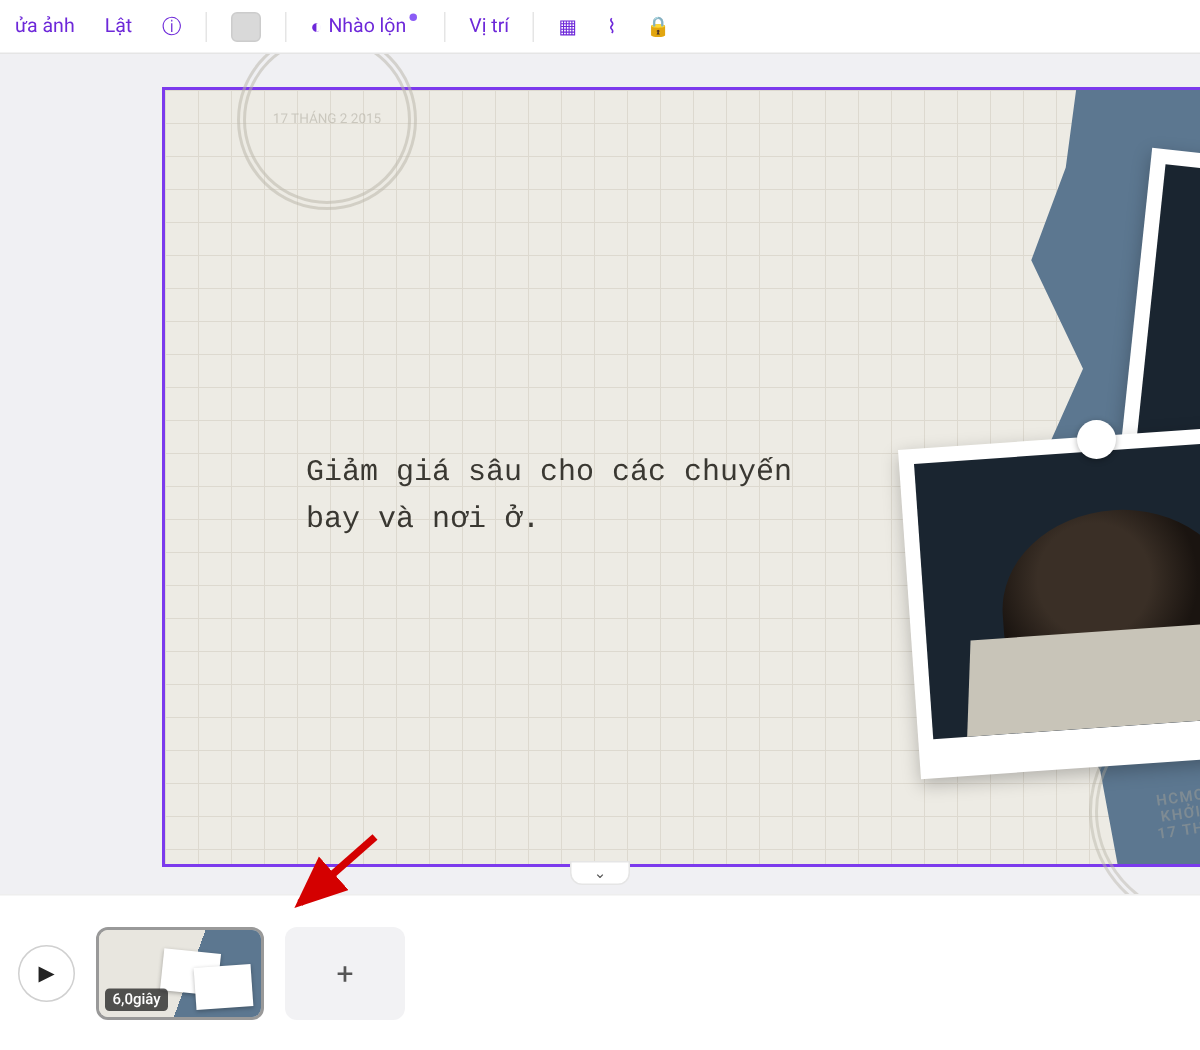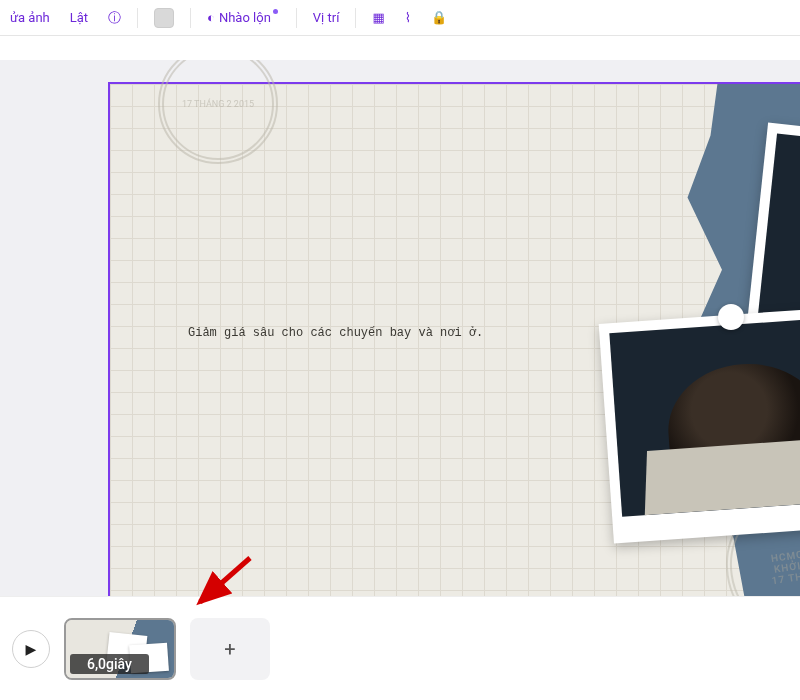--- a/index.html
+++ b/index.html
@@ -2,42 +2,42 @@
 <html><head>
 <meta charset="utf-8">
 <style>
 * { box-sizing: border-box; margin: 0; padding: 0; }
 body { font-family: -apple-system, BlinkMacSystemFont, "Segoe UI", Roboto, sans-serif; background: #fff; width: 800px; height: 700px; overflow: hidden; position: relative; }
 .toolbar { height: 36px; border-bottom: 1px solid #e5e5e5; display: flex; align-items: center; gap: 8px; padding: 0 4px; font-size: 13px; color: #6d28d9; }
 .toolbar .sep { width: 1px; height: 20px; background: #e5e5e5; margin: 0 2px; }
 .toolbar .item { display: flex; align-items: center; gap: 4px; padding: 4px 6px; border-radius: 4px; cursor: pointer; }
 .toolbar .swatch { width: 20px; height: 20px; border-radius: 4px; background: #d9d9d9; border: 1px solid #ccc; }
 .toolbar .dot { width: 5px; height: 5px; border-radius: 50%; background: #8b5cf6; position: relative; top: -6px; left: -2px; }
-.canvas-area { position: relative; width: 100%; height: 560px; background: #f0f0f3; overflow: hidden; margin-top: 24px; }
+.canvas-area { position: relative; width: 100%; height: 560px; background: #f0f0f3; overflow: hidden; }
 .page { position: absolute; left: 108px; top: 22px; width: 800px; height: 520px; background: #e8e6df; border: 2px solid #7c3aed; }
 .paper-bg { position: absolute; inset: 0; background: #edebe4; background-image: linear-gradient(#ddd9cf 1px, transparent 1px), linear-gradient(90deg, #ddd9cf 1px, transparent 1px); background-size: 22px 22px; }
 .torn { position: absolute; right: 0; top: 0; bottom: 0; width: 230px; background: #5c7790; clip-path: polygon(18% 0, 100% 0, 100% 100%, 30% 100%, 25% 88%, 12% 76%, 22% 60%, 8% 48%, 20% 36%, 5% 22%, 15% 10%); }
 .stamp1 { position: absolute; left: 48px; top: -40px; width: 120px; height: 120px; border: 6px double #b8b4a8; border-radius: 50%; opacity: .5; display:flex; align-items:center; justify-content:center; font-size:9px; color:#a8a498; text-align:center; }
 .stamp2 { position: absolute; right: 30px; bottom: -40px; width: 150px; height: 150px; border: 6px double #b8b4a8; border-radius: 50%; opacity: .45; transform: rotate(-8deg); display:flex; flex-direction:column; align-items:center; justify-content:center; font-size:10px; color:#a8a498; font-weight:600; letter-spacing:1px; }
-.headline { position: absolute; left: 78px; top: 240px; width: 340px; font-family: "Courier New", monospace; font-size: 12px; line-height: 1.55; color: #3a3832; }
+.headline { position: absolute; left: 94px; top: 240px; width: 340px; font-family: "Courier New", monospace; font-size: 20px; line-height: 1.55; color: #3a3832; }
 .polaroid { position: absolute; background: #fff; padding: 10px 10px 26px; box-shadow: 0 4px 12px rgba(0,0,0,.25); }
 .polaroid .img { background: #1a2530; width: 100%; height: 100%; display: flex; align-items: center; justify-content: center; position: relative; overflow:hidden; }
 .polaroid .img .face { position:absolute; width:60%; height:70%; background: radial-gradient(circle at 40% 35%, #3a2f26 30%, #1a1410 55%); border-radius:50% 50% 40% 40%; bottom:8%; }
 .polaroid .img .paper-read { position:absolute; bottom:0; left:10%; right:0; height:35%; background:#c8c4b8; transform:skewX(-6deg); }
 .pol1 { right: -80px; top: 50px; width: 230px; height: 220px; transform: rotate(6deg); }
 .pol2 { right: 20px; top: 230px; width: 280px; height: 220px; transform: rotate(-4deg); }
 .knob { position: absolute; width: 26px; height: 26px; border-radius: 50%; background: #fff; box-shadow: 0 1px 4px rgba(0,0,0,.3); right: 162px; top: 220px; z-index: 15; }
 .expand-handle { position:absolute; bottom:6px; left:50%; transform:translateX(-50%); width:40px; height:16px; background:#fff; border:1px solid #e5e5e5; border-radius:0 0 8px 8px; display:flex; align-items:center; justify-content:center; font-size:10px; color:#555; cursor:pointer; }
 .timeline { position: absolute; bottom: 0; left: 0; right: 0; height: 104px; background: #fff; border-top: 1px solid #eee; display: flex; align-items: center; gap: 14px; padding: 0 12px; }
 .play-btn { width: 38px; height: 38px; border-radius: 50%; border: 1px solid #d0d0d0; display: flex; align-items: center; justify-content: center; cursor: pointer; font-size: 14px; color: #222; }
 .thumb { position: relative; width: 112px; height: 62px; border-radius: 8px; border: 2px solid #999; overflow: hidden; background: #e8e6df; cursor: pointer; }
 .thumb .mini { position:absolute; inset:0; background: linear-gradient(110deg, #e8e6df 55%, #5c7790 55%); }
 .thumb .mini::after { content:""; position:absolute; right:6px; bottom:6px; width:38px; height:28px; background:#fff; box-shadow:0 1px 3px rgba(0,0,0,.3); transform:rotate(-4deg); }
 .thumb .mini::before { content:""; position:absolute; right:28px; bottom:16px; width:38px; height:28px; background:#fff; box-shadow:0 1px 3px rgba(0,0,0,.3); transform:rotate(6deg); }
-.thumb .dur { position: absolute; left: 4px; bottom: 4px; background: rgba(30,30,30,.75); color: #fff; font-size: 14px; padding: 2px 17px; border-radius: 3px; font-weight:500; }
+.thumb .dur { position: absolute; left: 4px; bottom: 4px; background: rgba(30,30,30,.75); color: #fff; font-size: 10px; padding: 2px 5px; border-radius: 3px; font-weight:500; }
 .thumb .caret { position:absolute; top:-12px; left:6px; color:#222; font-size:11px; }
 .add-page { width: 80px; height: 62px; border-radius: 8px; background: #f2f2f4; display: flex; align-items: center; justify-content: center; font-size: 20px; color: #555; cursor: pointer; }
 .arrow { position: absolute; left: 186px; bottom: 86px; width: 70px; height: 60px; z-index: 50; pointer-events:none; }
 </style>
 </head>
 <body>
 
 <div class="toolbar">
   <div class="item">
       <span>ửa ảnh</span>

